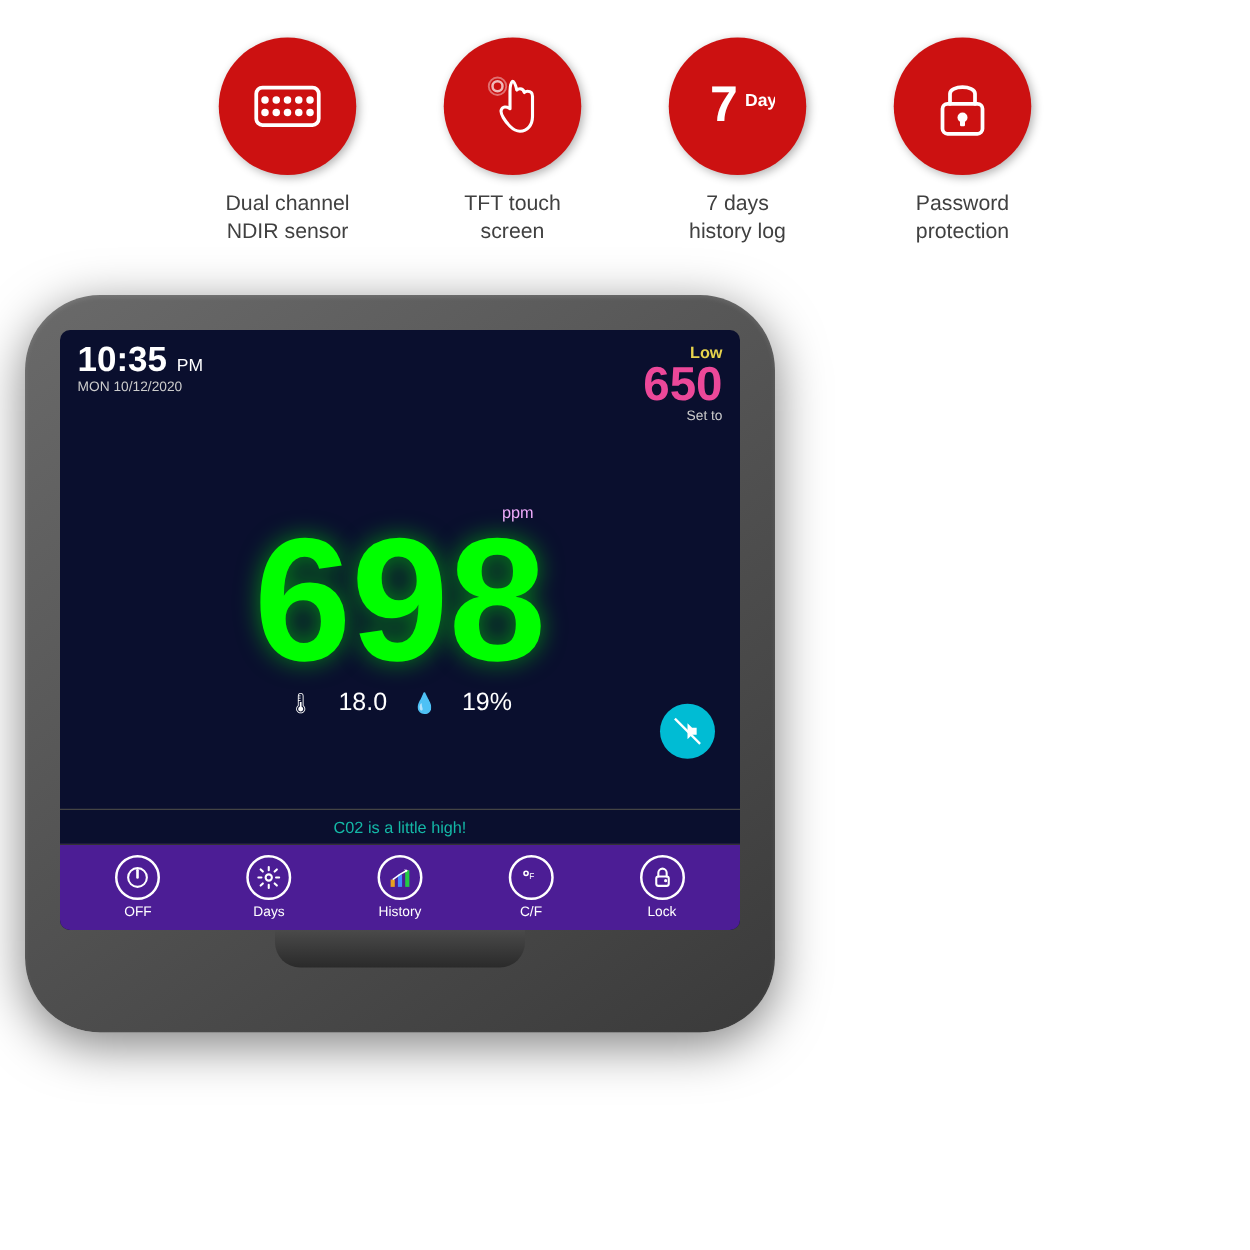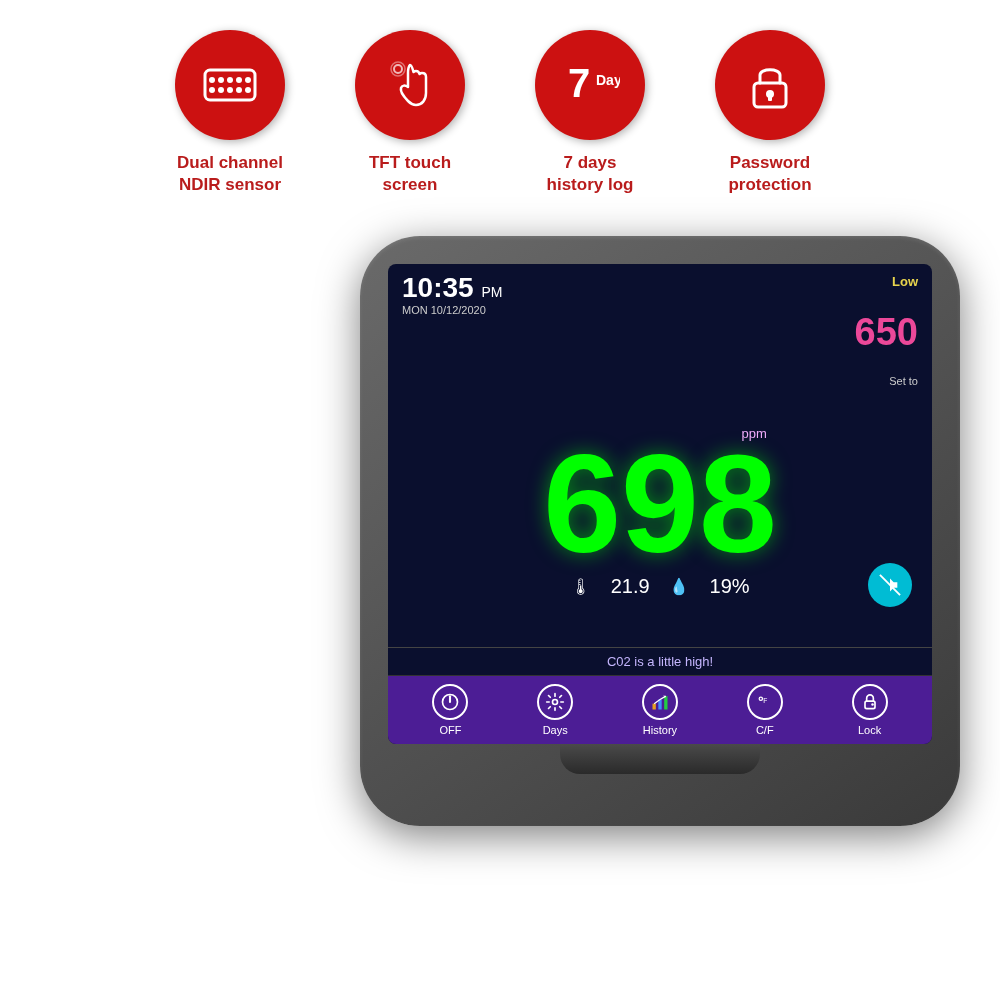--- a/index.html
+++ b/index.html
@@ -35,32 +35,32 @@
       background: #cc1111;
       display: flex;
       align-items: center;
       justify-content: center;
       margin-bottom: 12px;
       box-shadow: 2px 2px 8px rgba(0,0,0,0.3);
     }
 
     .feature-label {
       font-size: 17px;
-      font-weight: 700;
-      color: #b91c1c;
+      font-weight: 400;
+      color: #404040;
       line-height: 1.3;
       text-align: center;
     }
 
     
     .device-container {
       display: flex;
-      justify-content: flex-end;
-      align-items: center;
-      padding: 20px 40px 0 57px;
+      justify-content: flex-start;
+      align-items: center;
+      padding: 20px 40px 0 20px;
     }
 
     .device-outer {
       width: 600px;
       height: 590px;
       background: linear-gradient(145deg, #6a6a6a, #3a3a3a);
       border-radius: 60px;
       display: flex;
       flex-direction: column;
       align-items: center;
@@ -115,21 +115,20 @@
       font-size: 11px;
       color: #ccc;
       margin-top: 2px;
     }
 
     .screen-status-block {
       display: flex;
       flex-direction: column;
       align-items: flex-end;
       color: white;
-      gap: 24px;
     }
 
     .screen-low-label {
       color: #e8d44d;
       font-size: 13px;
       font-weight: bold;
     }
 
     .screen-co2-limit {
       font-size: 38px;
@@ -183,21 +182,21 @@
       display: flex;
       align-items: center;
       justify-content: center;
       color: white;
       font-size: 16px;
     }
 
     
     .screen-alert {
       text-align: center;
-      color: #c4b5fd;
+      color: #14b8a6;
       font-size: 13px;
       padding: 6px 0;
       border-top: 1px solid #444;
     }
 
     
     .screen-toolbar {
       background: #4c1d95;
       border-top: 1px solid #333;
       display: flex;
@@ -327,21 +326,21 @@
           </div>
         </div>
 
         <div class="screen-reading-area">
           <div style="display:flex; flex-direction:column; align-items:center; position:relative;">
             <span style="color:#f0abfc; font-size:13px; align-self:flex-end; margin-right:10px;">ppm</span>
             <span class="screen-co2-value">698</span>
           </div>
           <div class="screen-temp-humidity">
             <span style="font-size:16px;">🌡</span>
-            <span>21.9</span>
+            <span>18.0</span>
             <span style="font-size:16px;">💧</span>
             <span>19%</span>
           </div>
 
           <div class="screen-mute-btn">
             <svg width="22" height="22" viewBox="0 0 24 24">
               <path d="M16 9l-4-4v14l4-4H20V9H16z" fill="white"></path>
               <line x1="1" y1="1" x2="23" y2="23" stroke="white" stroke-width="2"></line>
             </svg>
           </div>

